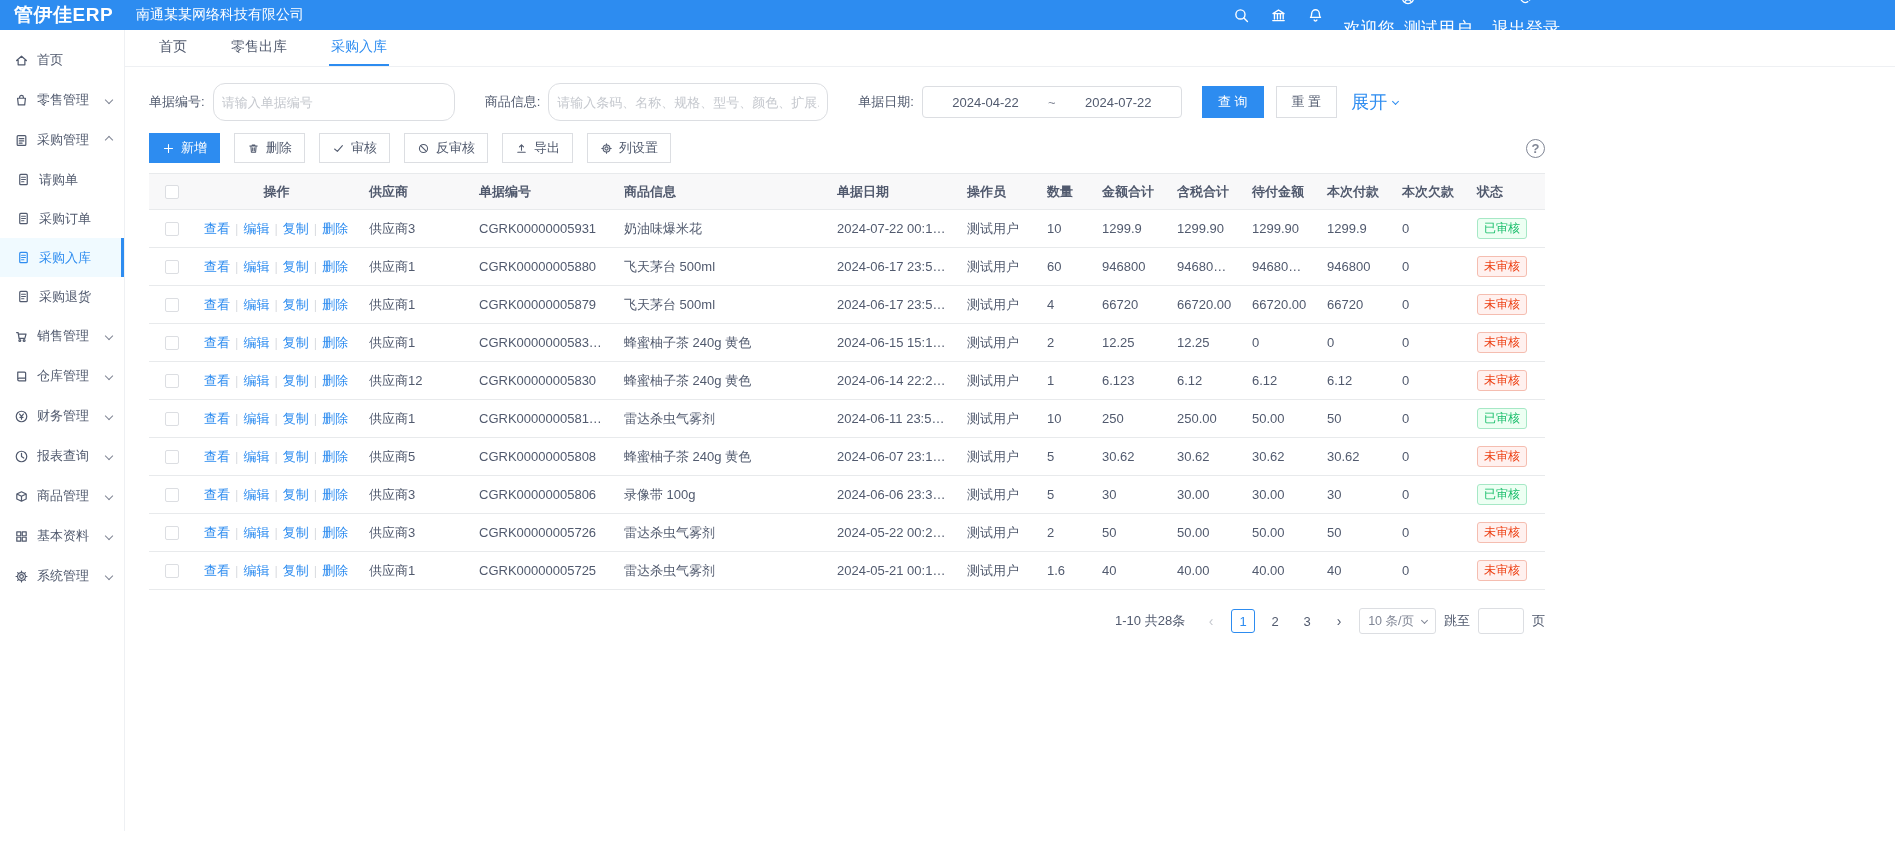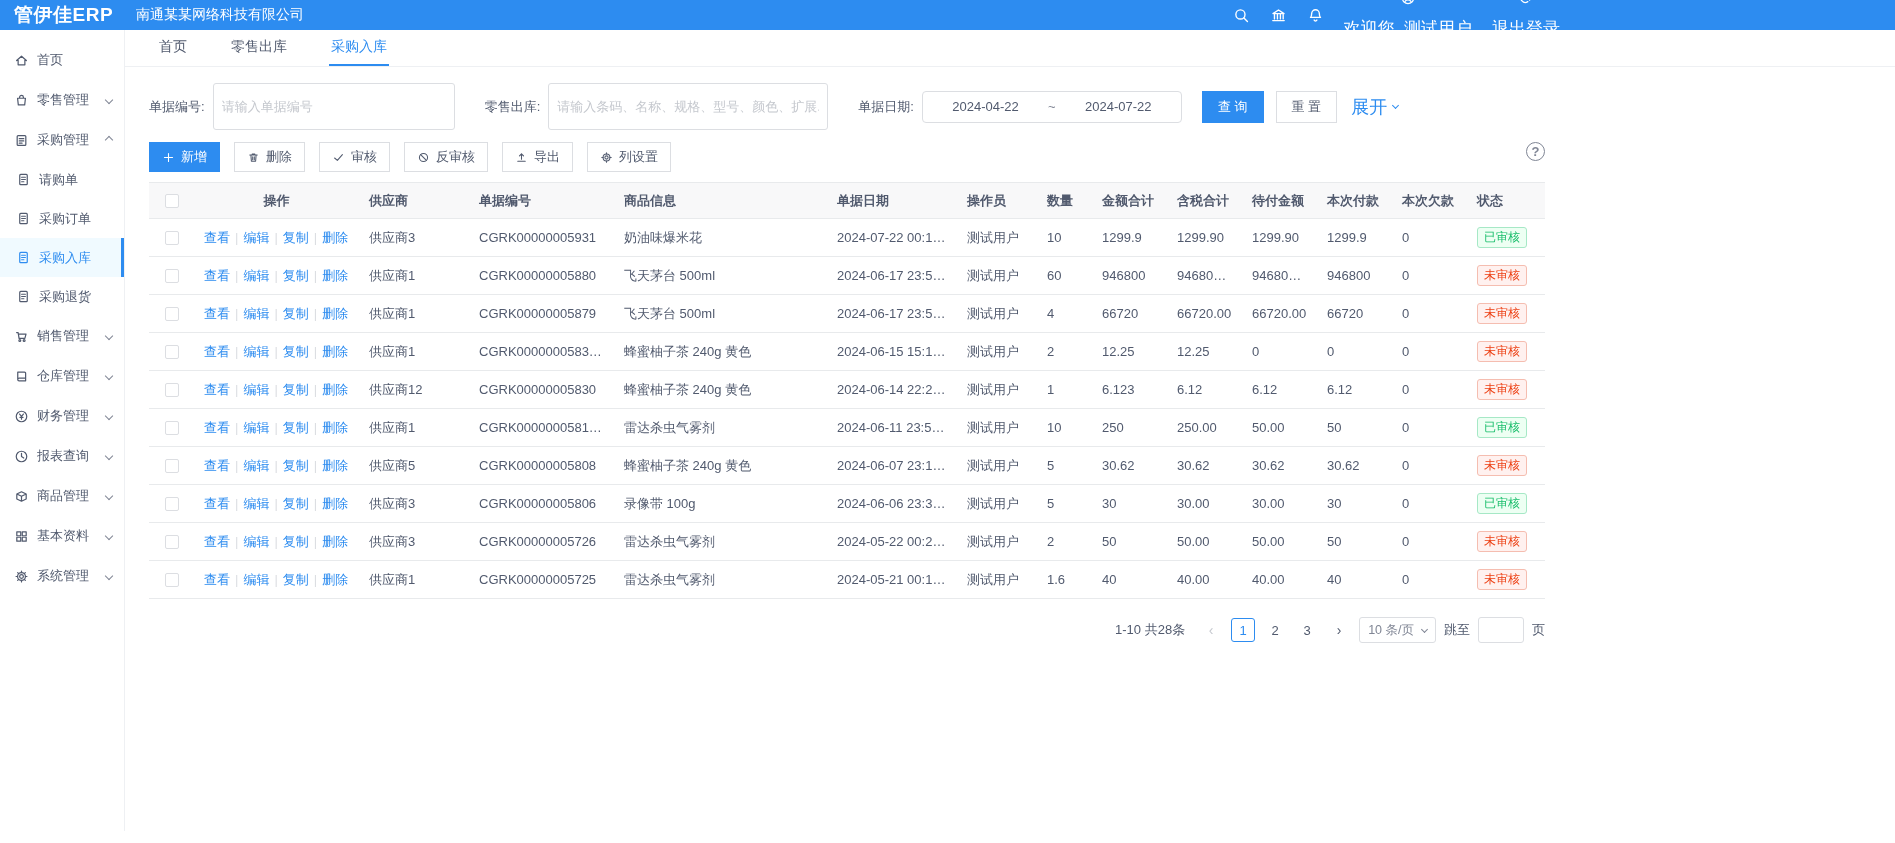--- a/index.html
+++ b/index.html
@@ -39,35 +39,35 @@
   .tabbar { height:37px; display:flex; align-items:stretch; padding-left:32px; border-bottom:1px solid #eef0f3; }
   .tab { display:flex; align-items:center; padding:0 2px; margin-right:40px; font-size:14px; cursor:pointer; color:#515a6e; border-bottom:2px solid transparent; }
   .tab.active { color:#2d8cf0; border-bottom-color:#2d8cf0; }
 
   .content { width:1444px; padding:0 24px; position:relative; }
 
   
   .filters { margin-top:16px; display:flex; align-items:center; }
   .flabel { font-size:13px; margin-right:8px; white-space:nowrap; }
   .flabel + .flabel, .ml30 { margin-left:30px; }
-  .finput { height:47px; border:1px solid #dcdee2; border-radius:3px; padding:0 8px; font-size:13px; color:#515a6e; font-family:inherit; outline:none; }
+  .finput { height:38px; border:1px solid #dcdee2; border-radius:12px; padding:0 8px; font-size:13px; color:#515a6e; font-family:inherit; outline:none; }
   .finput::placeholder { color:#c5c8ce; }
   .w1 { width:242px; }
   .w2 { width:280px; }
   .daterange { width:260px; height:32px; border:1px solid #dcdee2; border-radius:4px; display:flex; align-items:center; justify-content:space-evenly; cursor:pointer; font-size:13px; }
   .daterange .tilde { color:#808695; }
   .btn { height:32px; padding:0 15px; border:1px solid #dcdee2; background:#fff; border-radius:0; font-size:13px; color:#515a6e; display:inline-flex; align-items:center; gap:6px; cursor:pointer; font-family:inherit; white-space:nowrap; }
   .btn svg { width:13px; height:13px; }
   .btn-primary { background:#2d8cf0; border-color:#2d8cf0; color:#fff; }
   .ml20 { margin-left:20px; } .ml12 { margin-left:12px; } .ml14 { margin-left:14px; }
   .expand { color:#2d8cf0; display:inline-flex; align-items:center; gap:6px; cursor:pointer; font-size:18px; }
   .expand .chev { border-color:#2d8cf0; width:5px; height:5px; margin-top:-2px; }
 
   
-  .toolbar { margin-top:12px; display:flex; align-items:flex-start; gap:14px; }
+  .toolbar { margin-top:12px; display:flex; align-items:center; gap:14px; }
   .toolbar .btn { height:30px; padding:0 12px; }
   .help { margin-left:auto; width:19px; height:19px; border-radius:50%; border:1.4px solid #808695; color:#808695; font-size:13px; font-weight:bold; display:flex; align-items:center; justify-content:center; cursor:pointer; }
 
   
   table { margin-top:10px; width:1396px; border-collapse:collapse; table-layout:fixed; }
   th, td { border-bottom:1px solid #e8eaec; padding:0 10px; height:38px; text-align:left; font-size:13px; white-space:nowrap; overflow:hidden; text-overflow:ellipsis; }
   thead th { background:#f8f8f9; border-top:1px solid #e8eaec; font-weight:bold; color:#515a6e; height:36px; }
   .c-check { text-align:center; padding:0 4px; }
   th.c-ops { text-align:center; }
   .checkbox { display:inline-block; width:14px; height:14px; border:1px solid #dcdee2; border-radius:2px; background:#fff; vertical-align:middle; cursor:pointer; }
@@ -281,21 +281,21 @@
       <div class="tab">首页</div>
       <div class="tab">零售出库</div>
       <div class="tab active">采购入库</div>
     </div>
 
     <div class="content">
 
       <div class="filters">
         <span class="flabel">单据编号:</span>
         <input class="finput w1" placeholder="请输入单据编号" style="">
-        <span class="flabel ml30">零售出库:</span>
+        <span class="flabel ml30">商品信息:</span>
         <input class="finput w2" placeholder="请输入条码、名称、规格、型号、颜色、扩展..." style="">
         <span class="flabel ml30">单据日期:</span>
         <div class="daterange">
           <span>2024-04-22</span>
           <span class="tilde">~</span>
           <span>2024-07-22</span>
         </div>
         <button class="btn btn-primary ml20">查 询</button>
         <button class="btn ml12">重 置</button>
         <a class="expand ml14">

